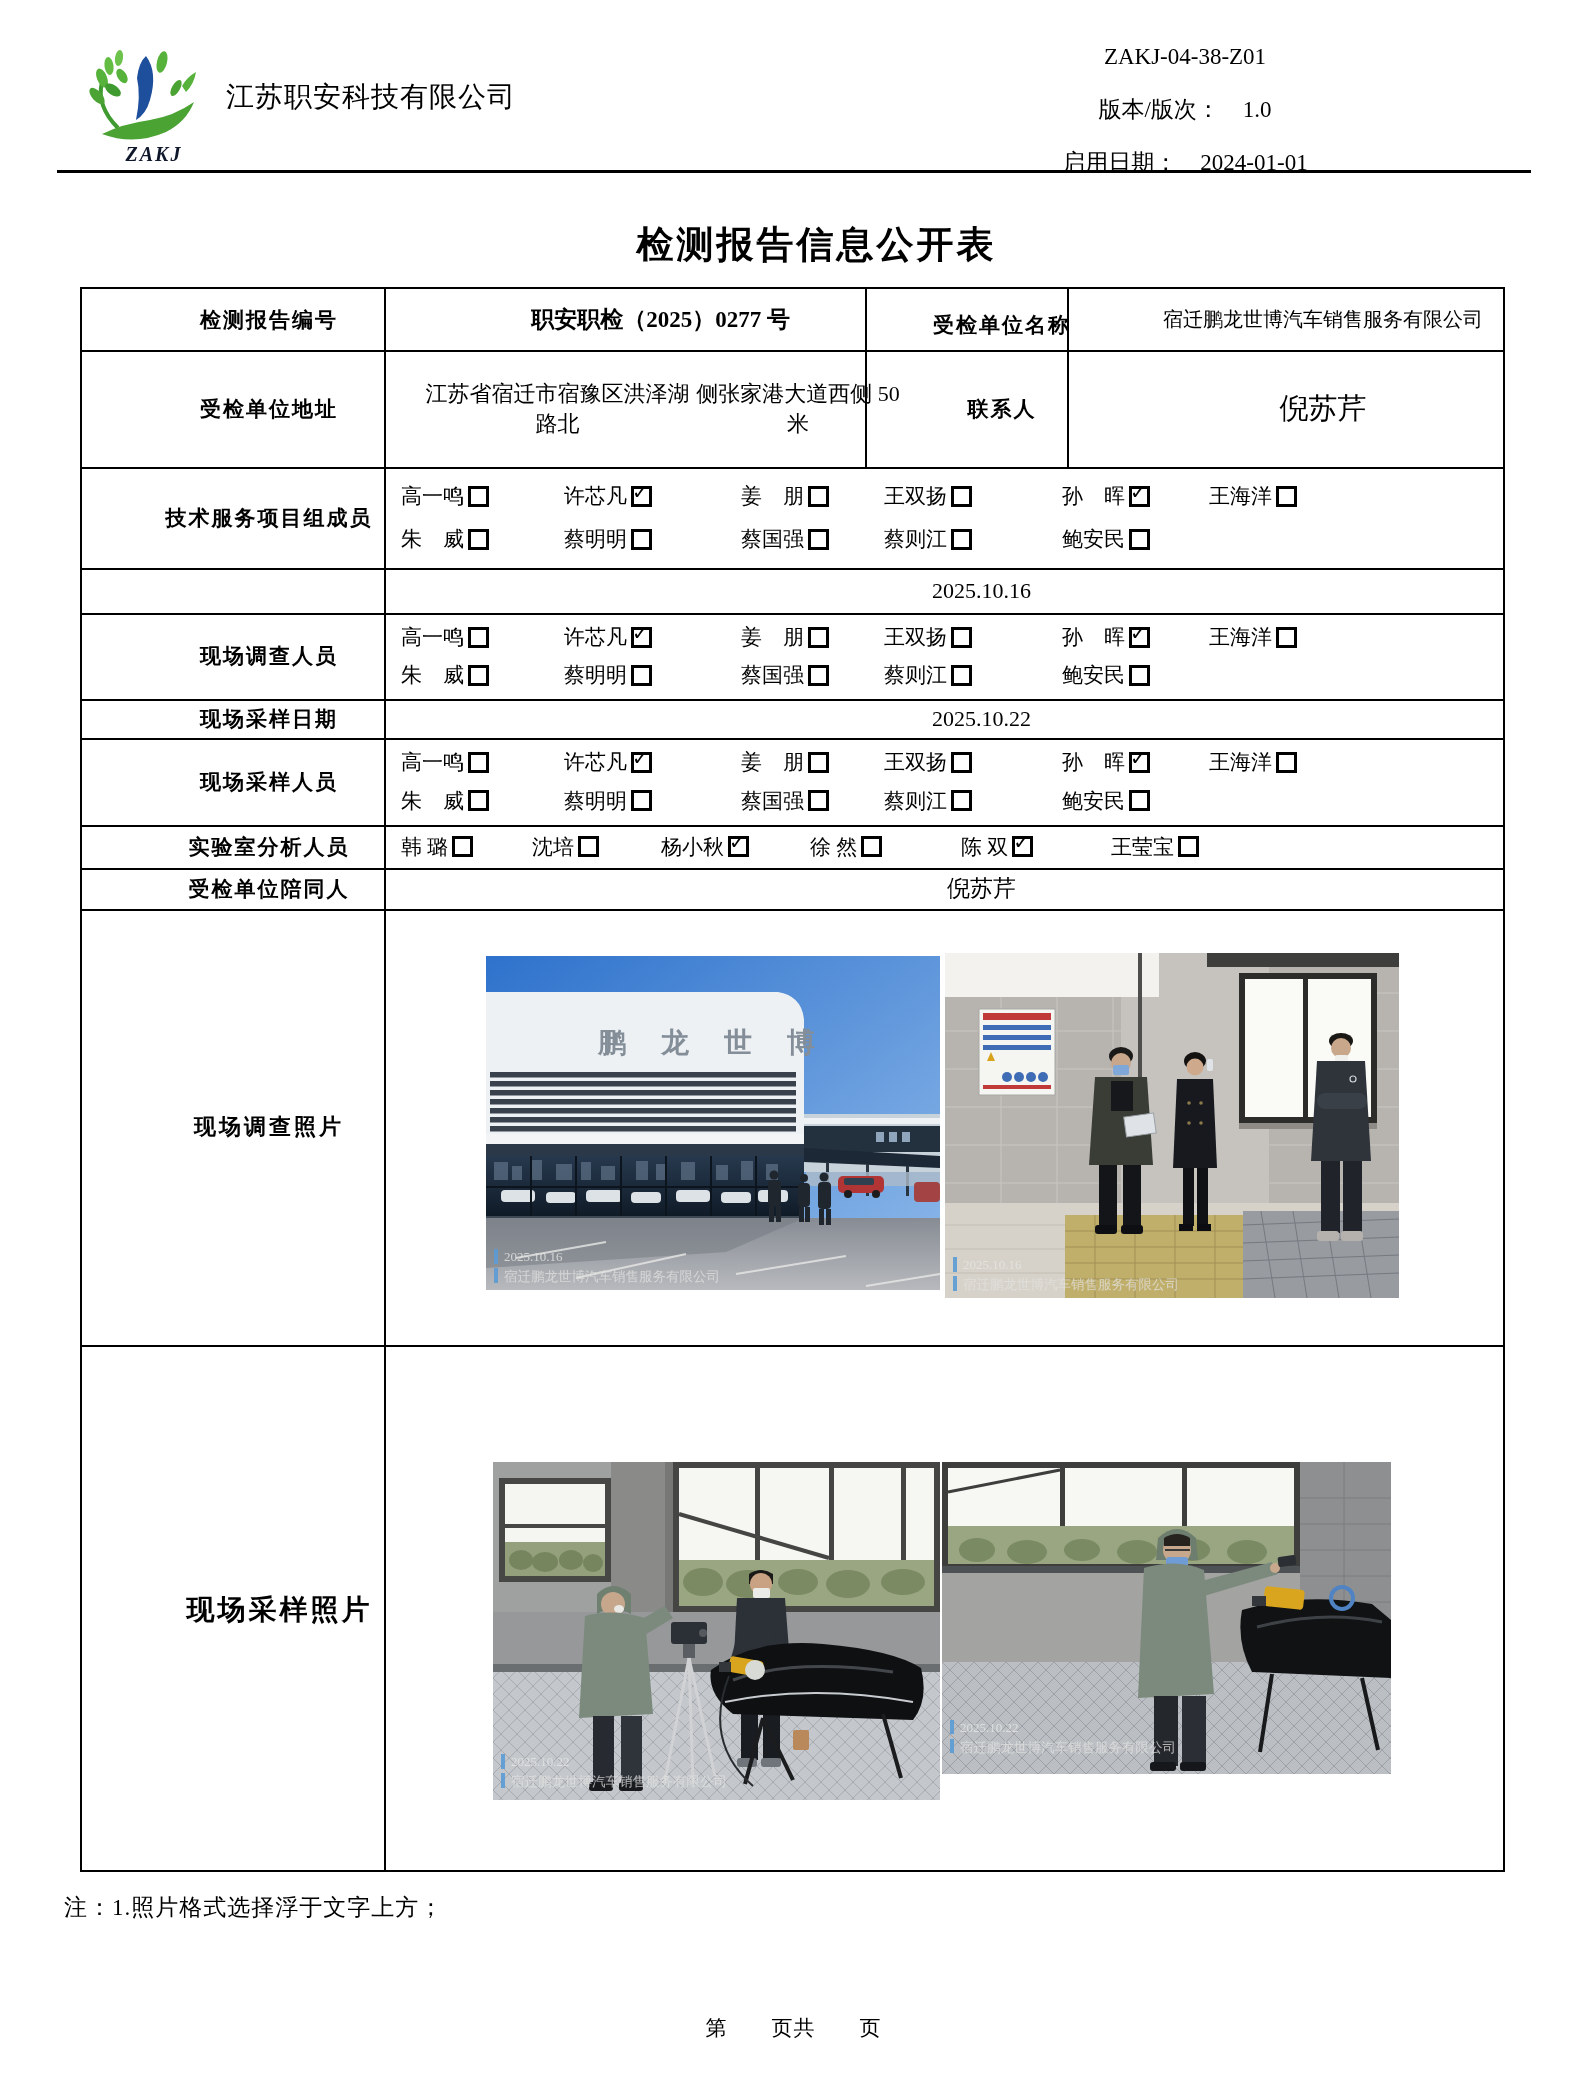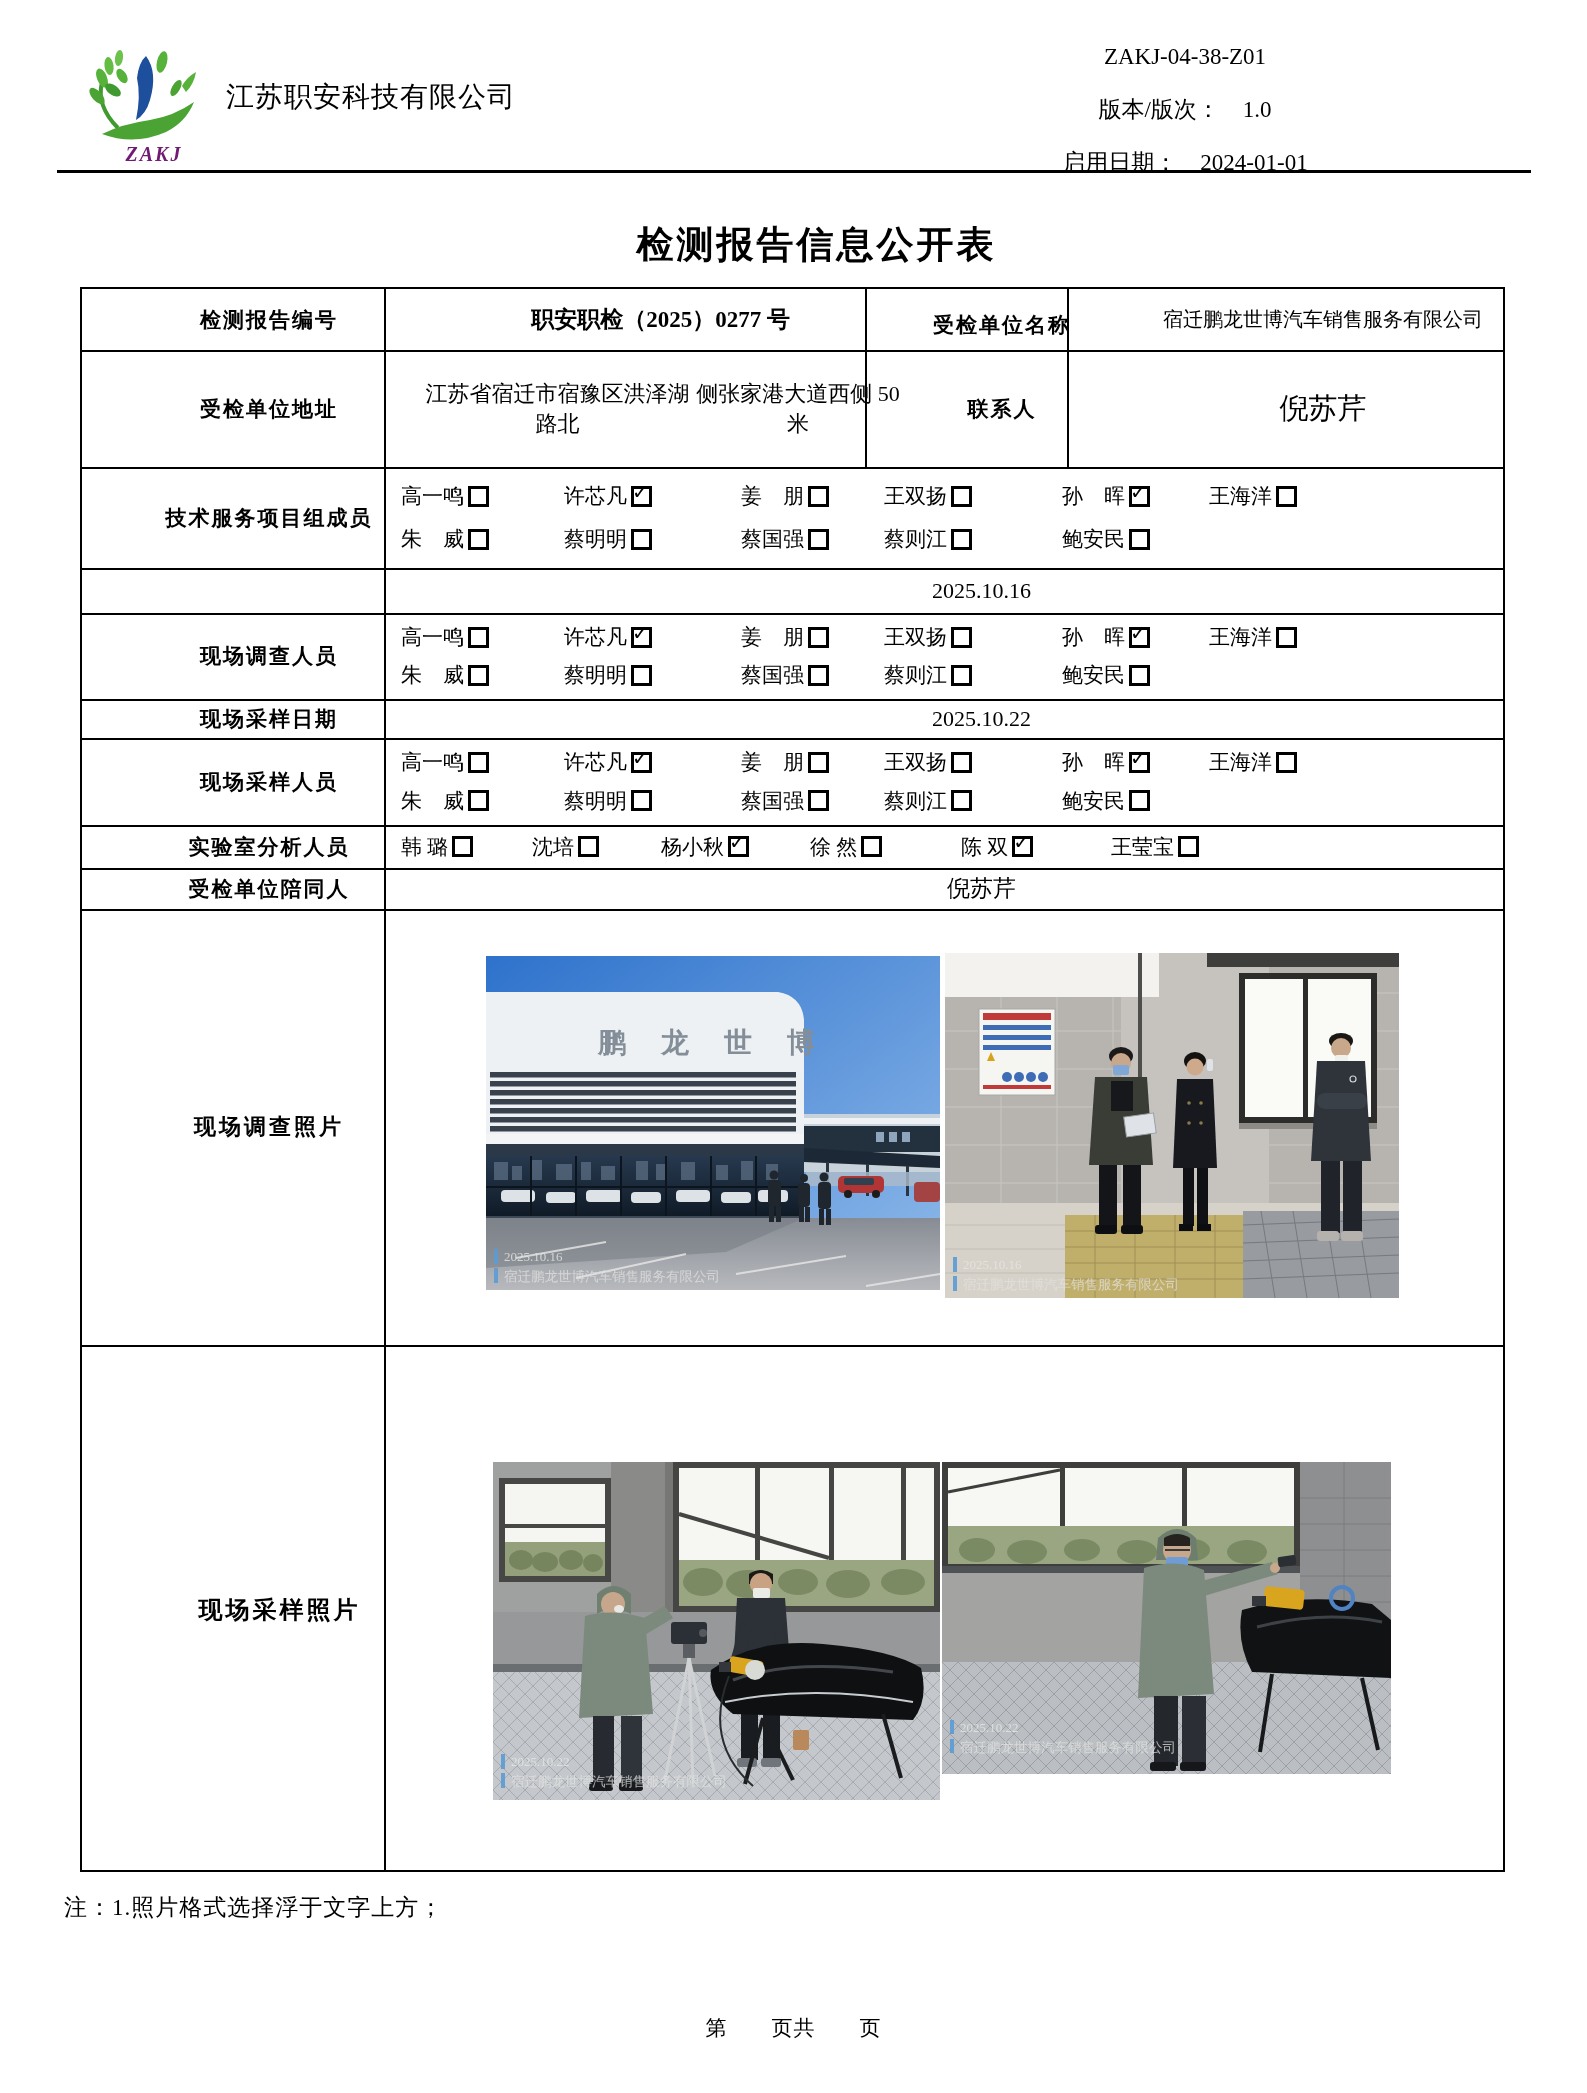--- a/index.html
+++ b/index.html
@@ -14,21 +14,21 @@
         padding-left:17px;box-sizing:border-box;}
   .nrow.center{justify-content:center;}
   .nline{display:flex;align-items:center;}
   .nitem{display:flex;align-items:center;font-size:21px;flex:none;}
   .cb{width:15px;height:15px;border:3px solid #000;margin-left:4px;position:relative;flex:none;box-sizing:content-box;background:#fff;}
   .cb[data-checked="true"]::before{content:"\2713";position:absolute;left:-2px;top:-9px;font-size:20px;
       font-weight:bold;font-family:"DejaVu Sans",sans-serif;}
   .hdr-right{position:absolute;left:900px;top:30px;width:570px;text-align:center;font-size:23px;line-height:53px;}
   .title{position:absolute;left:0;top:220px;width:1587px;text-align:center;font-size:37px;font-weight:bold;letter-spacing:3px;padding-left:23px;}
   .company{position:absolute;left:226px;top:78px;font-size:28px;letter-spacing:1px;}
-  .zakj{position:absolute;left:84px;top:143px;width:140px;text-align:center;color:#701a75;
+  .zakj{position:absolute;left:84px;top:143px;width:140px;text-align:center;color:#0f172a;
         font-style:italic;font-weight:bold;font-size:20px;letter-spacing:2px;}
   .note{position:absolute;left:64px;top:1892px;font-size:23px;letter-spacing:1px;}
   .footer{position:absolute;left:0;top:2014px;width:1587px;text-align:center;font-size:21px;letter-spacing:1px;}
   .photo{position:absolute;display:block;}
   svg text{font-family:"Liberation Serif","DejaVu Serif",serif;}
 </style>
 </head>
 <body>
 
 <div class="page">
@@ -279,21 +279,21 @@
             <span>王莹宝</span>
             <span class="cb" data-checked="false"></span>
           </span>
       </div>
     </div>
 
     <div class="cell lbl" style="left:0;top:579px;width:302px;height:41px;">受检单位陪同人</div>
     <div class="cell" style="left:302px;top:579px;width:1123px;height:41px;font-size:23px;">倪苏芹</div>
 
     <div class="cell lbl" style="left:0;top:620px;width:302px;height:436px;letter-spacing:3px;font-size:22px;">现场调查照片</div>
-    <div class="cell lbl" style="left:0;top:1056px;width:302px;height:529px;letter-spacing:3px;font-size:24px;padding-left:21px;">现场采样照片</div>
+    <div class="cell lbl" style="left:0;top:1056px;width:302px;height:529px;letter-spacing:3px;font-size:28px;padding-left:21px;">现场采样照片</div>
   </div>
 
   <svg class="photo" style="left:486px;top:956px;" width="454" height="334" viewBox="0 0 454 334">
     <defs>
       <linearGradient id="skyA" x1="0" y1="0" x2="1" y2="1">
         <stop offset="0" stop-color="#2e72cc"></stop>
           <stop offset="1" stop-color="#8fbaea"></stop>
       </linearGradient>
       <linearGradient id="glassA" x1="0" y1="0" x2="0" y2="1">
         <stop offset="0" stop-color="#27394e"></stop>

